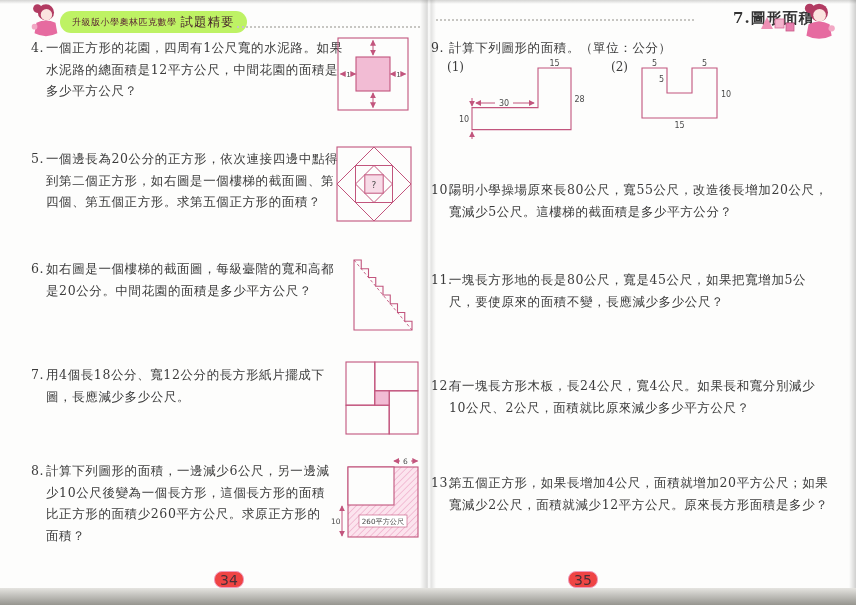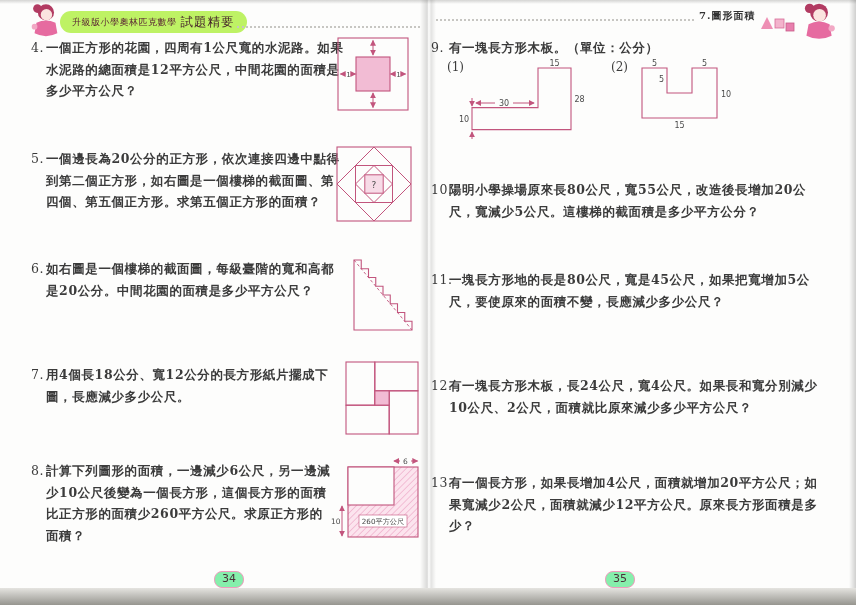--- a/index.html
+++ b/index.html
@@ -15,32 +15,32 @@
   .top-edge{position:absolute;left:0;top:0;width:856px;height:4px;
         background:linear-gradient(to bottom,rgba(90,90,88,.25),rgba(0,0,0,0));}
   .right-edge{position:absolute;top:0;left:849px;width:7px;height:592px;
         background:linear-gradient(to right,rgba(0,0,0,0),rgba(0,0,0,.18));}
   
   .badge{position:absolute;left:60px;top:11px;height:22px;padding:0 12px;border-radius:12px;
          background:#bef264;display:flex;align-items:center;gap:4px;white-space:nowrap;}
   .badge .series{font-size:9px;color:#5a2433;letter-spacing:.5px;}
   .badge .title{font-size:12.5px;font-weight:normal;color:#401b28;letter-spacing:1px;}
   .leader{position:absolute;border-top:2px dotted #c7c6c2;height:0;}
-  .chapter{position:absolute;left:699px;top:9px;font-size:10px;font-weight:bold;color:#333;letter-spacing:1px;}
+  .chapter{position:absolute;left:733px;top:9px;font-size:15px;font-weight:bold;color:#333;letter-spacing:1px;}
   
   .prob{position:absolute;display:flex;font-size:12.5px;line-height:21.5px;letter-spacing:.6px;}
   .pnum{flex:none;}
   .page-l .pnum{width:15px;}
   .page-r .pnum{width:18px;}
-  .ptext{flex:1;font-weight:bold;}
+  .ptext{flex:1;}
   .figlabel{position:absolute;font-size:12px;letter-spacing:0;}
   
   .pageno{position:absolute;top:571px;width:28px;height:15px;border-radius:8px;
-          background:#86efac;border:1px solid #ef9cbe;display:flex;align-items:flex-start;justify-content:center;
-          font-size:11px;color:#4a3038;font-family:"DejaVu Sans","Liberation Sans",sans-serif;}
+          background:#ef4444;border:1px solid #ef9cbe;display:flex;align-items:flex-start;justify-content:center;
+          font-size:14px;color:#4a3038;font-family:"DejaVu Sans","Liberation Sans",sans-serif;}
   svg{display:block;}
   svg text{font-family:"DejaVu Sans","Liberation Sans",sans-serif;fill:#4a4a4a;}
   .fig{position:absolute;}
 </style>
 </head>
 <body>
 
 <div class="scan">
 
   <svg width="0" height="0" style="position:absolute">
@@ -156,21 +156,21 @@
   <svg class="fig" style="left:797px;top:0px" width="42" height="42" viewBox="0 0 40 40">
     <circle cx="12" cy="8" r="4.5" fill="#b23b62"></circle>
     <circle cx="21" cy="12" r="8.5" fill="#b23b62"></circle>
     <circle cx="21.5" cy="14.5" r="6" fill="#fbe4df"></circle>
     <path d="M11,23 Q21,18 31,23 L33,34 Q21,40 9,34 Z" fill="#e66ba0"></path>
     <circle cx="33" cy="27" r="3" fill="#f2a8c4"></circle>
   </svg>
 
   <div class="prob page-r" style="left:431px;top:37px;width:398px">
     <span class="pnum">9.</span>
-    <div class="ptext">有一塊長方形木板。（單位：公分）</div>
+    <div class="ptext">計算下列圖形的面積。（單位：公分）</div>
   </div>
 
   <div class="figlabel" style="left:447px;top:60px">(1)</div>
   <svg class="fig" style="left:458px;top:56px" width="128" height="84" viewBox="0 0 128 84">
     <polygon points="14,51.6 80,51.6 80,12 113,12 113,73.6 14,73.6" fill="none" stroke="#c2557d" stroke-width="1.1"></polygon>
     <text x="96.5" y="9.5" font-size="8" text-anchor="middle">15</text>
     <text x="116.5" y="46" font-size="8">28</text>
     <line x1="18" y1="47" x2="37" y2="47" stroke="#c2557d" marker-start="url(#ah)"></line>
     <line x1="55" y1="47" x2="76" y2="47" stroke="#c2557d" marker-end="url(#ah)"></line>
     <text x="46" y="50" font-size="8" text-anchor="middle">30</text>
@@ -199,24 +199,24 @@
     <div class="ptext">一塊長方形地的長是80公尺，寬是45公尺，如果把寬增加5公尺，要使原來的面積不變，長應減少多少公尺？</div>
   </div>
 
   <div class="prob page-r" style="left:431px;top:375px;width:398px">
     <span class="pnum">12.</span>
     <div class="ptext">有一塊長方形木板，長24公尺，寬4公尺。如果長和寬分別減少10公尺、2公尺，面積就比原來減少多少平方公尺？</div>
   </div>
 
   <div class="prob page-r" style="left:431px;top:472px;width:398px">
     <span class="pnum">13.</span>
-    <div class="ptext">有一個長方形，如果長增加4公尺，面積就增加20平方公尺；如果寬減少2公尺，面積就減少12平方公尺。原來長方形面積是多少？</div>
-  </div>
-
-  <div class="pageno" style="left:605px">
+    <div class="ptext">第五個正方形，如果長增加4公尺，面積就增加20平方公尺；如果寬減少2公尺，面積就減少12平方公尺。原來長方形面積是多少？</div>
+  </div>
+
+  <div class="pageno" style="left:568px">
     <span>35</span>
   </div>
 
   <div class="fold"></div>
   <div class="top-edge"></div>
   <div class="right-edge"></div>
   <div class="bottom-edge"></div>
 </div>
 
 </body></html>

